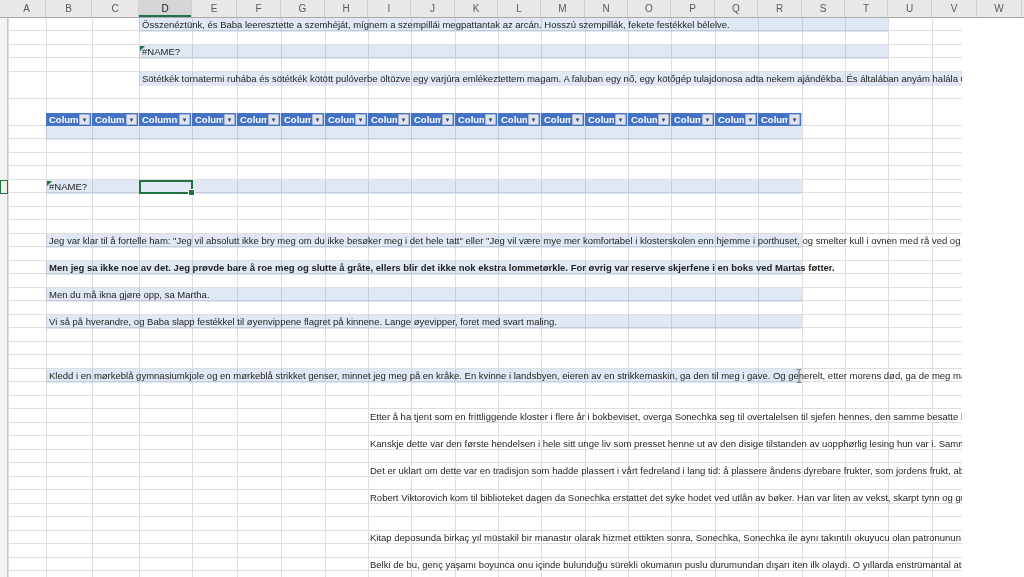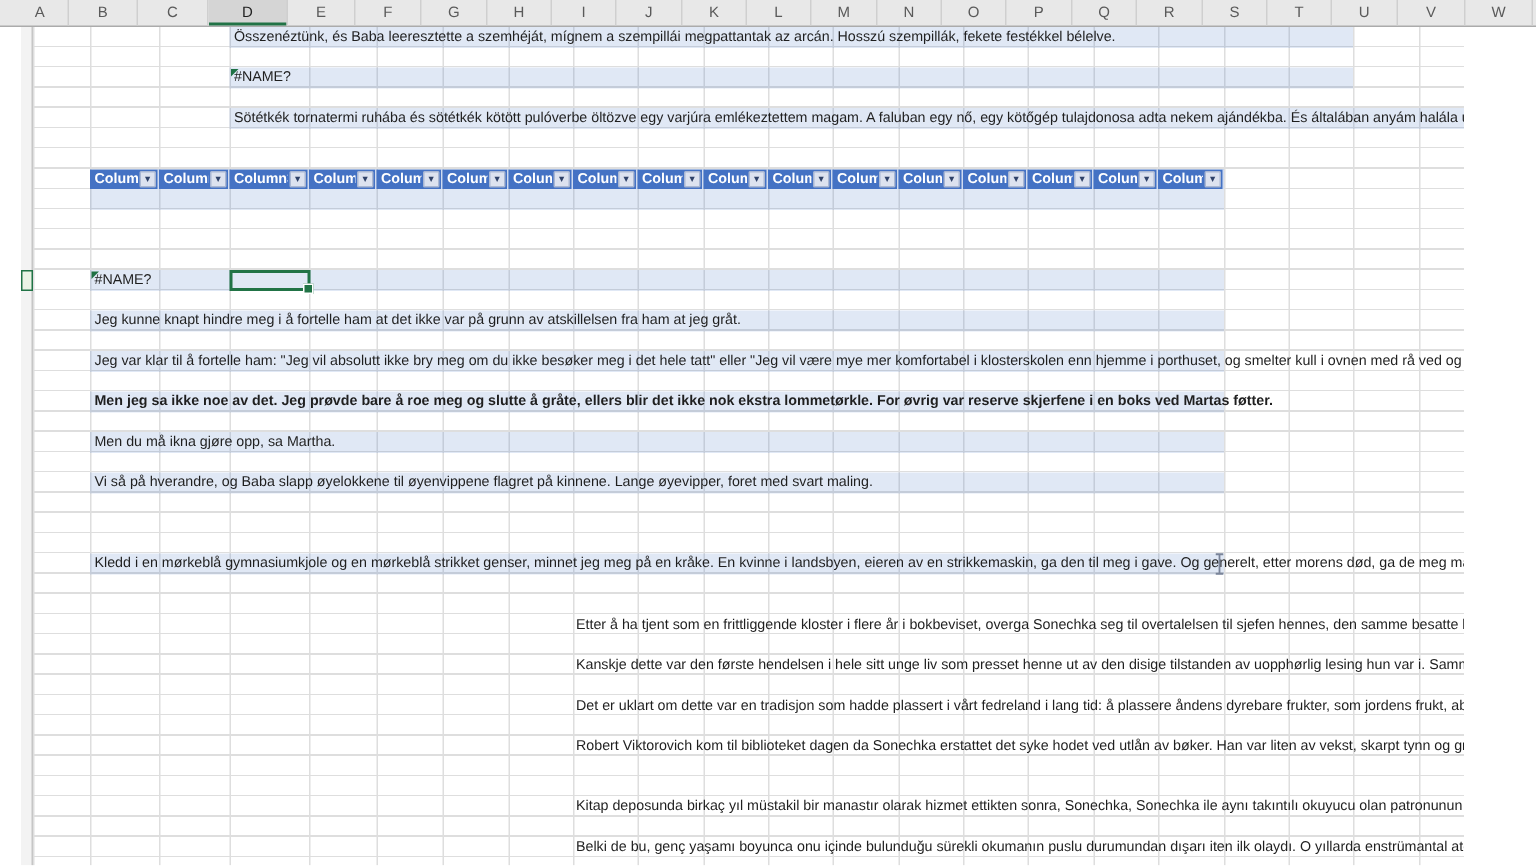--- a/index.html
+++ b/index.html
@@ -5,21 +5,21 @@
   html,body{margin:0;padding:0;background:#fff;}
   #app{position:relative;width:1024px;height:577px;background:#ffffff;overflow:hidden;
        font-family:"Liberation Sans",sans-serif;font-size:9.5px;color:#222;}
   
   #colhead{position:absolute;left:0;top:0;width:1024px;height:18px;background:#E8E8E8;
            border-bottom:1px solid #ABABAB;box-sizing:border-box;z-index:6;}
   .colcell{position:absolute;top:0;height:17px;line-height:17px;text-align:center;
            color:#5A5A5A;font-size:10px;border-right:1px solid #CFCFCF;box-sizing:border-box;}
   .colcell.sel{background:#D5D5D5;box-shadow:inset 0 -2px 0 #217346;color:#222;}
   
-  #grid{position:absolute;left:14px;top:18px;width:962px;height:559px;overflow:hidden;text-align:center;}
+  #grid{position:absolute;left:0;top:18px;width:962px;height:559px;overflow:hidden;text-align:center;}
   #hlines{position:absolute;left:0;top:0;width:1024px;height:559px;z-index:1;
           background:repeating-linear-gradient(to bottom,transparent 0px,transparent 12.5px,#DEDEDE 12.5px,#DEDEDE 13.5px);}
   .vline{position:absolute;top:0;height:559px;width:1px;background:#DEDEDE;z-index:1;}
   #strip{position:absolute;left:0;top:0;width:8px;height:559px;background:#F3F3F3;
          border-right:1px solid #C6C6C6;box-sizing:border-box;z-index:2;}
   .band{position:absolute;height:13.5px;background:rgba(68,114,196,0.165);z-index:2;}
   .celltext{position:absolute;top:0;line-height:13.5px;white-space:nowrap;color:#1F1F1F;z-index:3;}
   .freetext{position:absolute;height:13.5px;line-height:13.5px;white-space:nowrap;color:#1F1F1F;z-index:2;}
   .errtri{position:absolute;left:1px;top:1px;width:0;height:0;z-index:4;
           border-top:5px solid #1E7145;border-right:5px solid transparent;}
@@ -103,34 +103,31 @@
       <div class="band" style="left: 139px; width: 887px; top: 54px;">
         <div class="celltext" style="left: 3px;">Sötétkék tornatermi ruhába és sötétkék kötött pulóverbe öltözve egy varjúra emlékeztettem magam. A faluban egy nő, egy kötőgép tulajdonosa adta nekem ajándékba. És általában anyám halála után sok ajándékot ad</div>
       </div>
       <div class="band" style="left: 46px; width: 756px; top: 108px;">
         <div class="celltext" style="left: 3px;"></div>
       </div>
       <div class="band" style="left: 46px; width: 756px; top: 162px;">
         <div class="celltext" style="left: 3px;">#NAME?</div>
         <div class="errtri"></div>
       </div>
-      <div class="band" style="left: 46px; width: 756px; top: 189px;">
-        <div class="celltext" style="left: 3px;">Jeg kunne knapt hindre meg i å fortelle ham at det ikke var på grunn av atskillelsen fra ham at jeg gråt.</div>
-      </div>
       <div class="band" style="left: 46px; width: 756px; top: 216px;">
         <div class="celltext" style="left: 3px;">Jeg var klar til å fortelle ham: "Jeg vil absolutt ikke bry meg om du ikke besøker meg i det hele tatt" eller "Jeg vil være mye mer komfortabel i klosterskolen enn hjemme i porthuset, og smelter kull i ovnen med rå ved og kveles av røyk av whis</div>
       </div>
       <div class="band" style="left: 46px; width: 756px; top: 243px; font-weight: bold;">
         <div class="celltext" style="left: 3px;">Men jeg sa ikke noe av det. Jeg prøvde bare å roe meg og slutte å gråte, ellers blir det ikke nok ekstra lommetørkle. For øvrig var reserve skjerfene i en boks ved Martas føtter.</div>
       </div>
       <div class="band" style="left: 46px; width: 756px; top: 270px;">
         <div class="celltext" style="left: 3px;">Men du må ikna gjøre opp, sa Martha.</div>
       </div>
       <div class="band" style="left: 46px; width: 756px; top: 297px;">
-        <div class="celltext" style="left: 3px;">Vi så på hverandre, og Baba slapp øyelokkene til øyenvippene flagret på kinnene. Lange øyevipper, foret med svart maling.</div>
+        <div class="celltext" style="left: 3px;">Vi så på hverandre, og Baba slapp festékkel til øyenvippene flagret på kinnene. Lange øyevipper, foret med svart maling.</div>
       </div>
       <div class="band" style="left: 46px; width: 756px; top: 351px;">
         <div class="celltext" style="left: 3px;">Kledd i en mørkeblå gymnasiumkjole og en mørkeblå strikket genser, minnet jeg meg på en kråke. En kvinne i landsbyen, eieren av en strikkemaskin, ga den til meg i gave. Og generelt, etter morens død, ga de meg mange gaver. Jeg tror fordi f</div>
       </div>
       <div class="freetext" style="left: 370px; top: 391.5px;">Etter å ha tjent som en frittliggende kloster i flere år i bokbeviset, overga Sonechka seg til overtalelsen til sjefen hennes, den samme besatte leseren som Sonechka</div>
       <div class="freetext" style="left: 370px; top: 418.5px;">Kanskje dette var den første hendelsen i hele sitt unge liv som presset henne ut av den disige tilstanden av uopphørlig lesing hun var i. Sammen med faren, som</div>
       <div class="freetext" style="left: 370px; top: 445.5px;">Det er uklart om dette var en tradisjon som hadde plassert i vårt fedreland i lang tid: å plassere åndens dyrebare frukter, som jordens frukt, absolutt i en kald u</div>
       <div class="freetext" style="left: 370px; top: 472.5px;">Robert Viktorovich kom til biblioteket dagen da Sonechka erstattet det syke hodet ved utlån av bøker. Han var liten av vekst, skarpt tynn og grågrå og hadde ikke</div>
       <div class="freetext" style="left: 370px; top: 513px;">Kitap deposunda birkaç yıl müstakil bir manastır olarak hizmet ettikten sonra, Sonechka, Sonechka ile aynı takıntılı okuyucu olan patronunun ikna edilmesine te</div>
       <div class="freetext" style="left: 370px; top: 540px;">Belki de bu, genç yaşamı boyunca onu içinde bulunduğu sürekli okumanın puslu durumundan dışarı iten ilk olaydı. O yıllarda enstrümantal atölyede çalışan bab</div>

